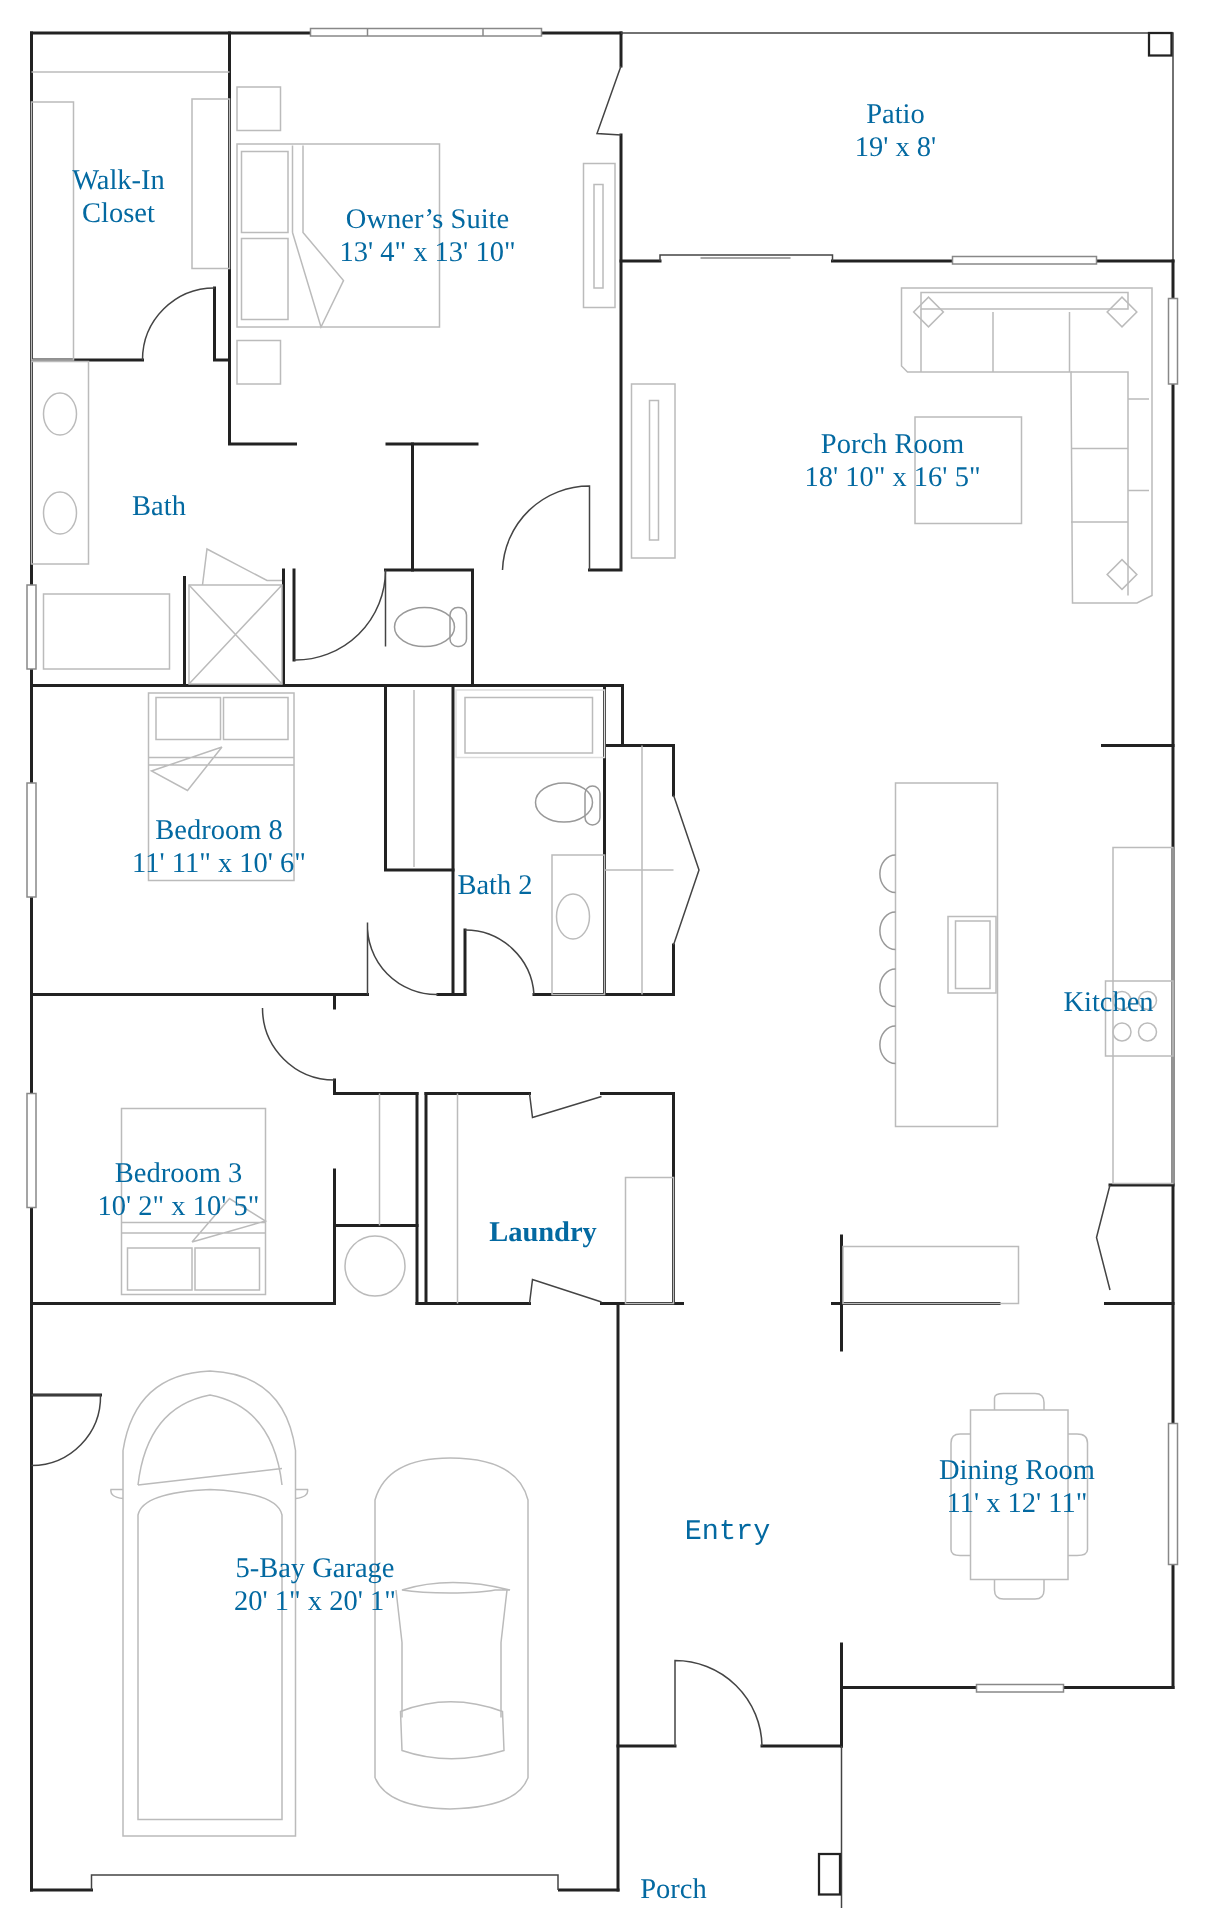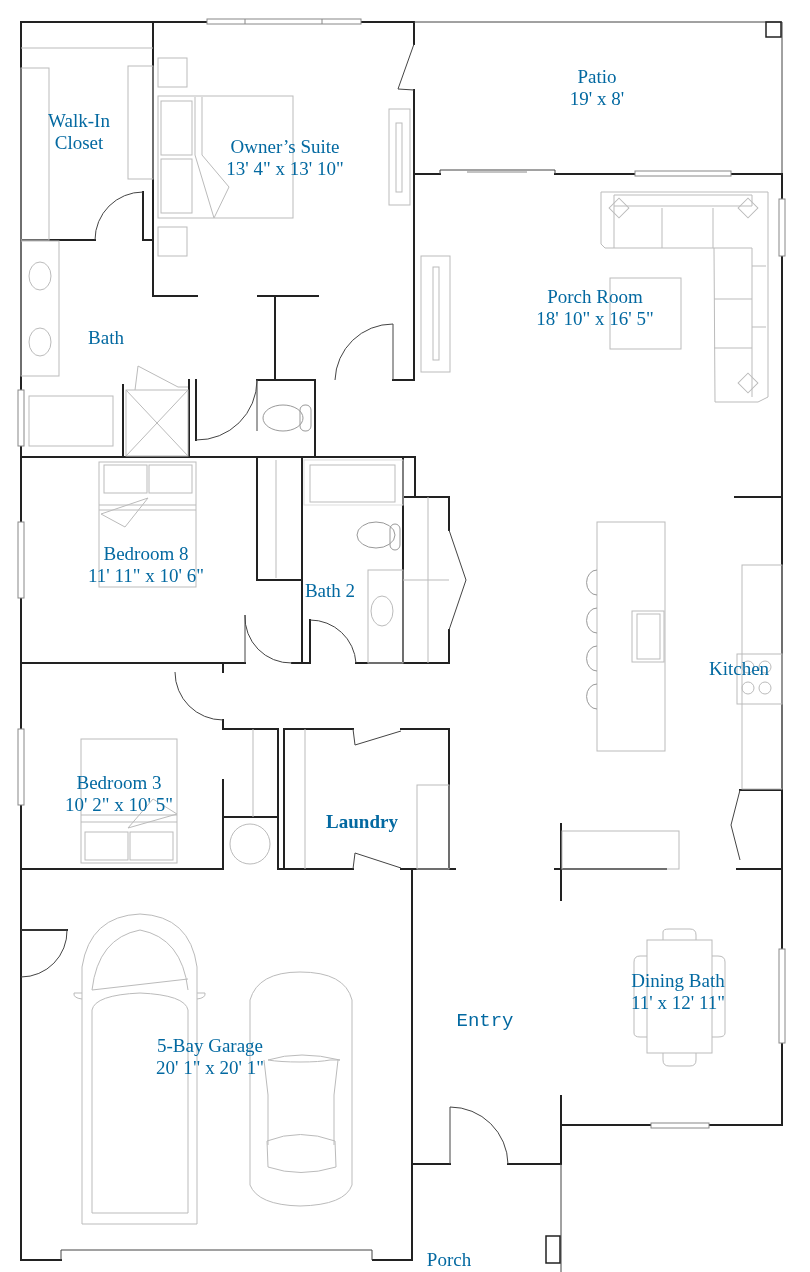--- a/index.html
+++ b/index.html
@@ -265,21 +265,21 @@
   <span class="room-name">Kitchen</span>
 </div>
 <div class="label" style="left:119px; top:772px;">
   <span class="room-name">Bedroom 3</span>
   <span class="room-dim">10' 2" x 10' 5"</span>
 </div>
 <div class="label" style="left:362px; top:811px;font-weight:bold;">
   <span class="room-name">Laundry</span>
 </div>
 <div class="label" style="left:678px; top:970px;">
-  <span class="room-name">Dining Bath</span>
+  <span class="room-name">Dining Room</span>
   <span class="room-dim">11' x 12' 11"</span>
 </div>
 <div class="label" style="left:485px; top:1010px;font-family:Liberation Mono, monospace;">
   <span class="room-name">Entry</span>
 </div>
 <div class="label" style="left:210px; top:1035px;">
   <span class="room-name">5-Bay Garage</span>
   <span class="room-dim">20' 1" x 20' 1"</span>
 </div>
 <div class="label" style="left:449px; top:1249px;">

